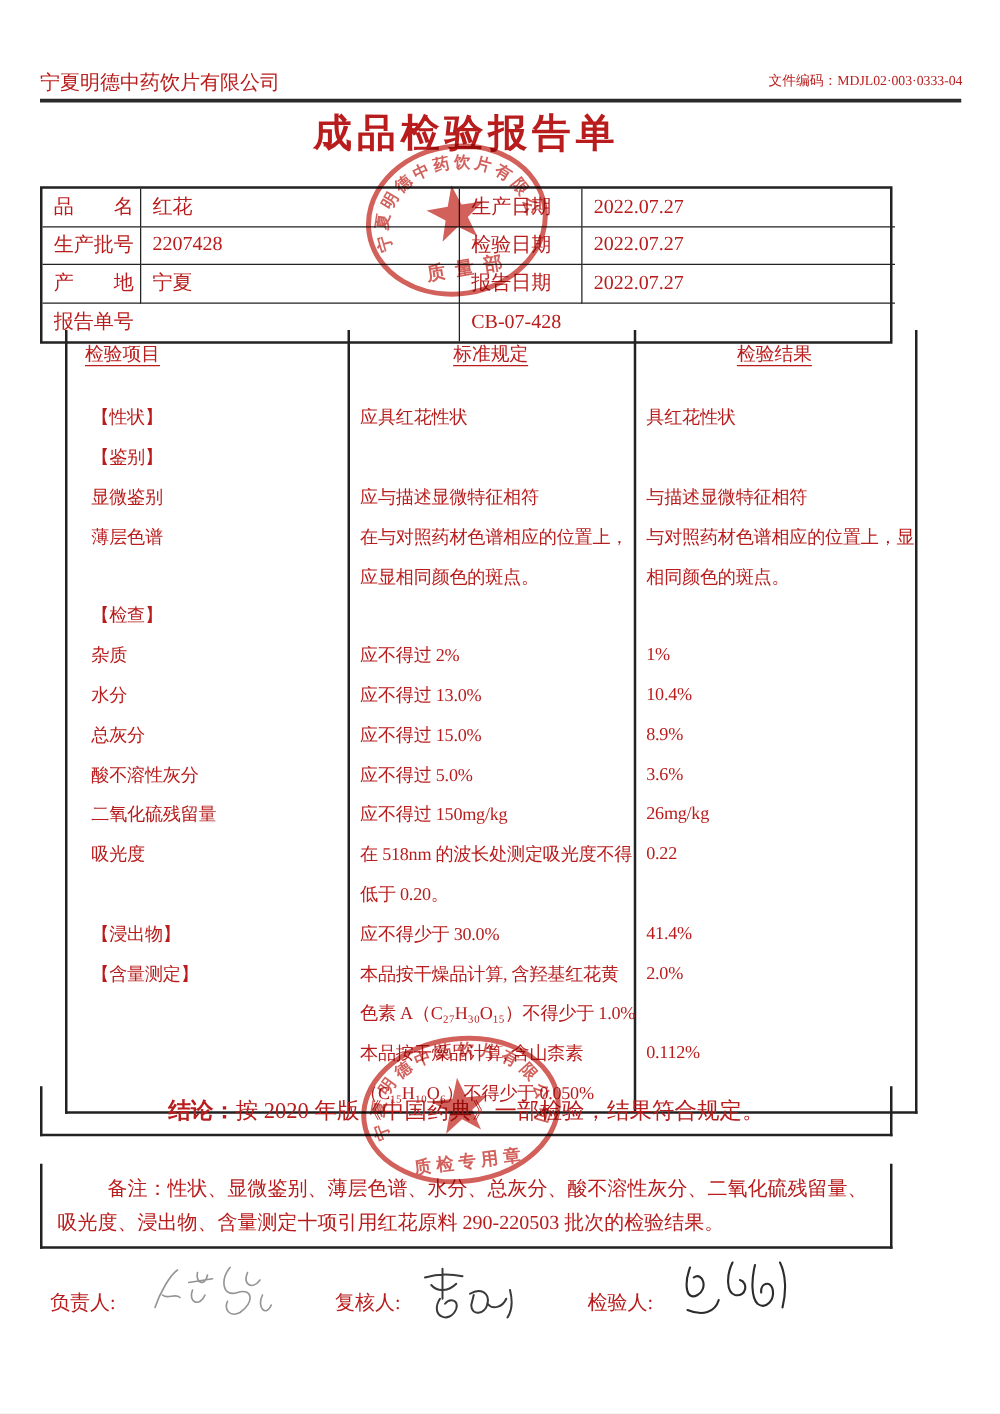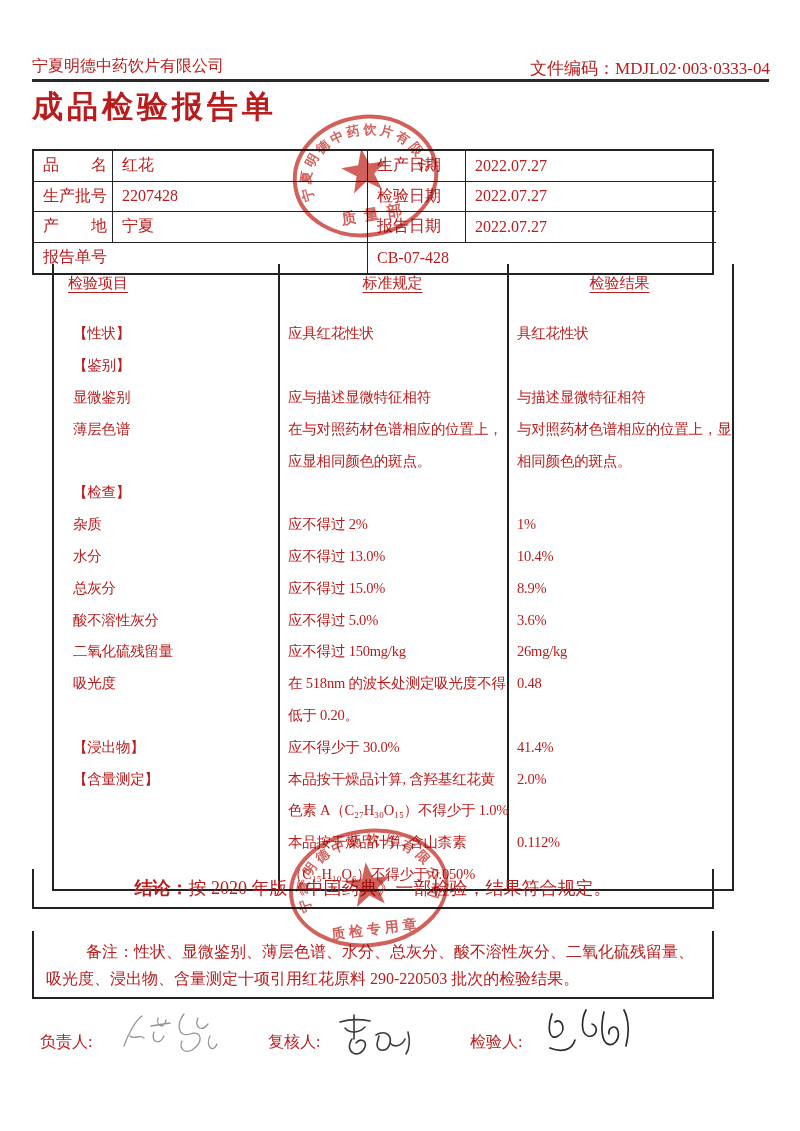--- a/index.html
+++ b/index.html
@@ -6,23 +6,23 @@
   .page {
     position:relative; width:800px; height:1131px; margin:0 auto;
     background:#ffffff; overflow:hidden;
     font-family:"Liberation Serif","DejaVu Serif","DejaVu Sans",serif;
     color:#b91c1c;
   }
   .abs { position:absolute; }
 
   
   .company { left:32px; top:56px; font-size:16px; }
-  .doc-code { right:30px; top:57px; font-size:17px; }
+  .doc-code { right:30px; top:57px; font-size:11px; }
   .head-rule { left:32px; top:79px; width:737px; height:3px; background:#2a2a2a; }
-  .title { left:32px; top:86px; width:682px; text-align:left;
+  .title { left:32px; top:86px; width:682px; text-align:center;
            font-size:31px; font-weight:bold; letter-spacing:4px; }
 
   
   .info-table {
     left:32px; top:138px; width:682px; height:126px; box-sizing:border-box;
     border:2px solid #222; display:grid;
     grid-template-columns:79px 255px 98px 250px;
     grid-template-rows:repeat(4,1fr);
     font-size:16px;
     margin-top:11px;
@@ -169,21 +169,21 @@
           <div class="tcell c2">3.6%</div>
         </div>
         <div class="trow">
           <div class="tcell c0">二氧化硫残留量</div>
           <div class="tcell c1">应不得过 150mg/kg</div>
           <div class="tcell c2">26mg/kg</div>
         </div>
         <div class="trow">
           <div class="tcell c0">吸光度</div>
           <div class="tcell c1">在 518nm 的波长处测定吸光度不得</div>
-          <div class="tcell c2">0.48</div>
+          <div class="tcell c2">0.22</div>
         </div>
         <div class="trow">
           <div class="tcell c0"></div>
           <div class="tcell c1">低于 0.20。</div>
           <div class="tcell c2"></div>
         </div>
         <div class="trow">
           <div class="tcell c0">【浸出物】</div>
           <div class="tcell c1">应不得少于 30.0%</div>
           <div class="tcell c2">41.4%</div>

